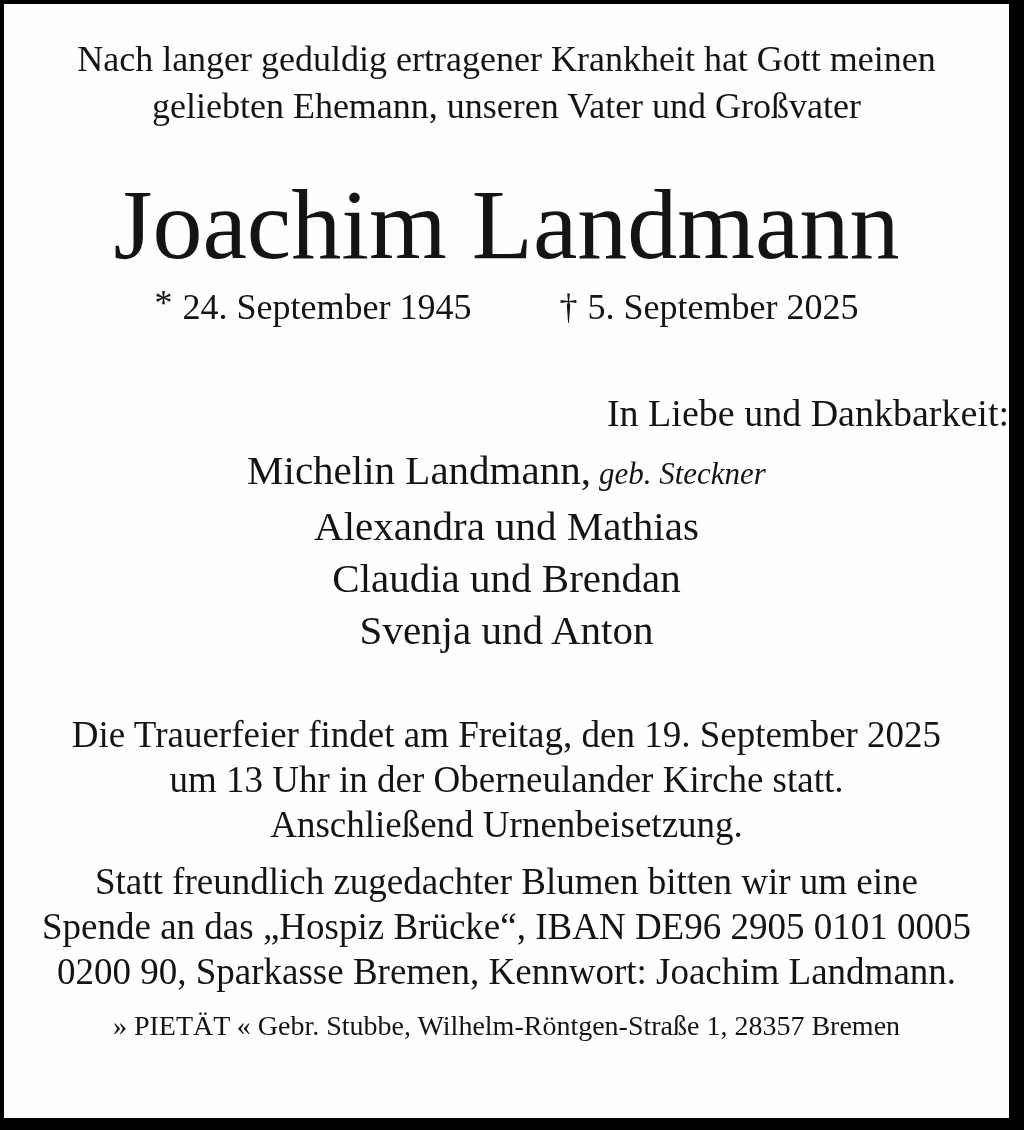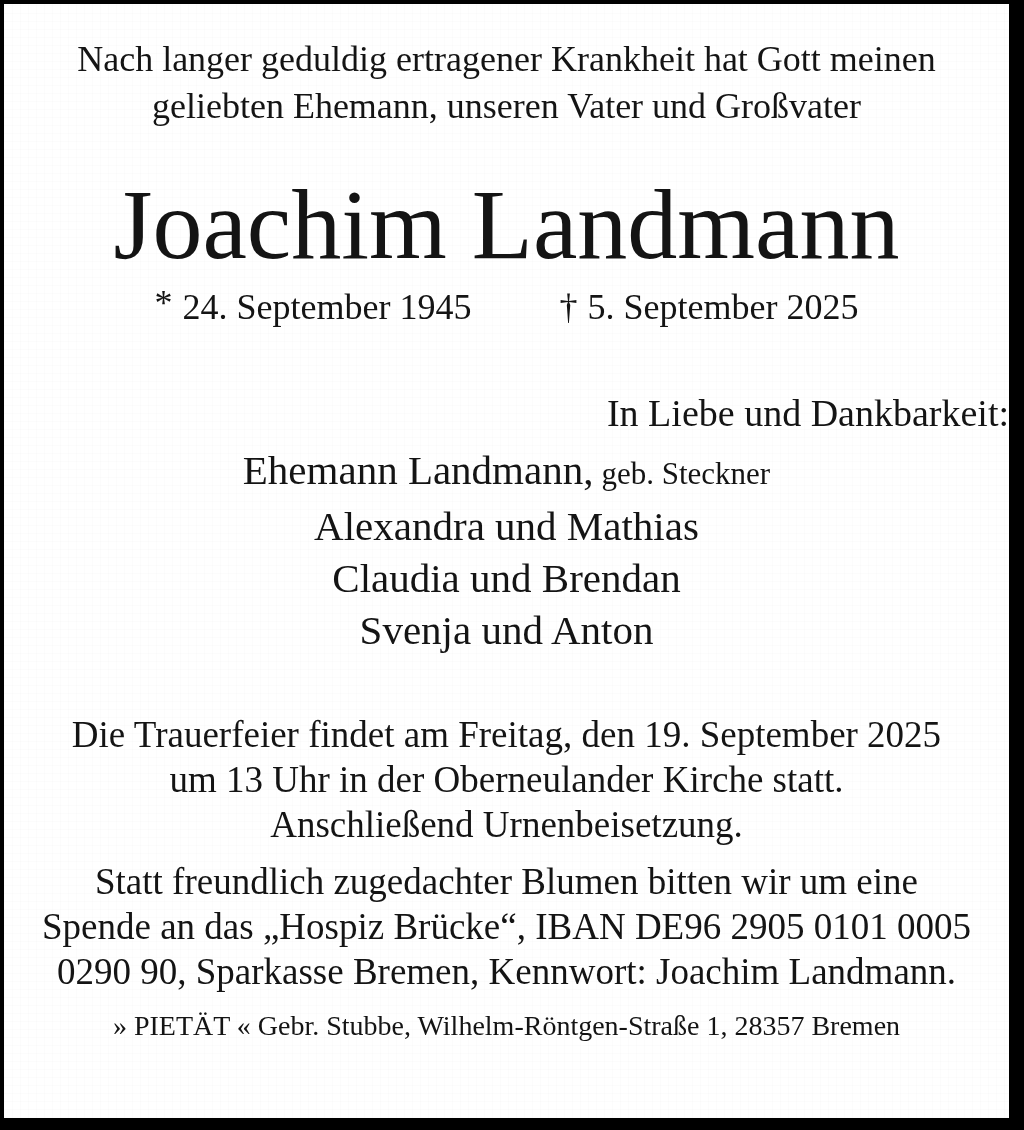--- a/index.html
+++ b/index.html
@@ -67,20 +67,21 @@
   }
   .family-list { margin-top: 8px; }
   .family-member {
     font-size: 41px;
     line-height: 52px;
     white-space: nowrap;
   }
   .maiden-name {
     font-size: 31px;
     margin-left: 8px;
+    font-style: italic;
   }
   .service {
     margin-top: 56px;
     font-size: 37px;
     line-height: 45px;
   }
   .donation {
     margin-top: 12px;
     font-size: 37px;
     line-height: 45px;
@@ -110,21 +111,21 @@
     </div>
     <div class="date-group">
       <span class="date-symbol">†</span><span>5. September 2025</span>
     </div>
   </div>
 
   <div class="condolence-heading">In Liebe und Dankbarkeit:</div>
 
   <div class="family-list">
     <div class="family-member">
-      <span>Ehemann Landmann,</span><span class="maiden-name">geb. Steckner</span>
+      <span>Michelin Landmann,</span><span class="maiden-name">geb. Steckner</span>
     </div>
     <div class="family-member">
       <span>Alexandra und Mathias</span>
     </div>
     <div class="family-member">
       <span>Claudia und Brendan</span>
     </div>
     <div class="family-member">
       <span>Svenja und Anton</span>
     </div>
@@ -132,18 +133,18 @@
 
   <div class="service">
     <div class="line">Die Trauerfeier findet am Freitag, den 19. September 2025</div>
     <div class="line">um 13 Uhr in der Oberneulander Kirche statt.</div>
     <div class="line">Anschließend Urnenbeisetzung.</div>
   </div>
 
   <div class="donation">
     <div class="line">Statt freundlich zugedachter Blumen bitten wir um eine</div>
     <div class="line">Spende an das „Hospiz Brücke“, IBAN DE96 2905 0101 0005</div>
-    <div class="line">0290 90, Sparkasse Bremen, Kennwort: Joachim Landmann.</div>
+    <div class="line">0200 90, Sparkasse Bremen, Kennwort: Joachim Landmann.</div>
   </div>
 
   <div class="funeral-home">» PIETÄT « Gebr. Stubbe, Wilhelm-Röntgen-Straße 1, 28357 Bremen</div>
 
 </div>
 
 </body></html>

